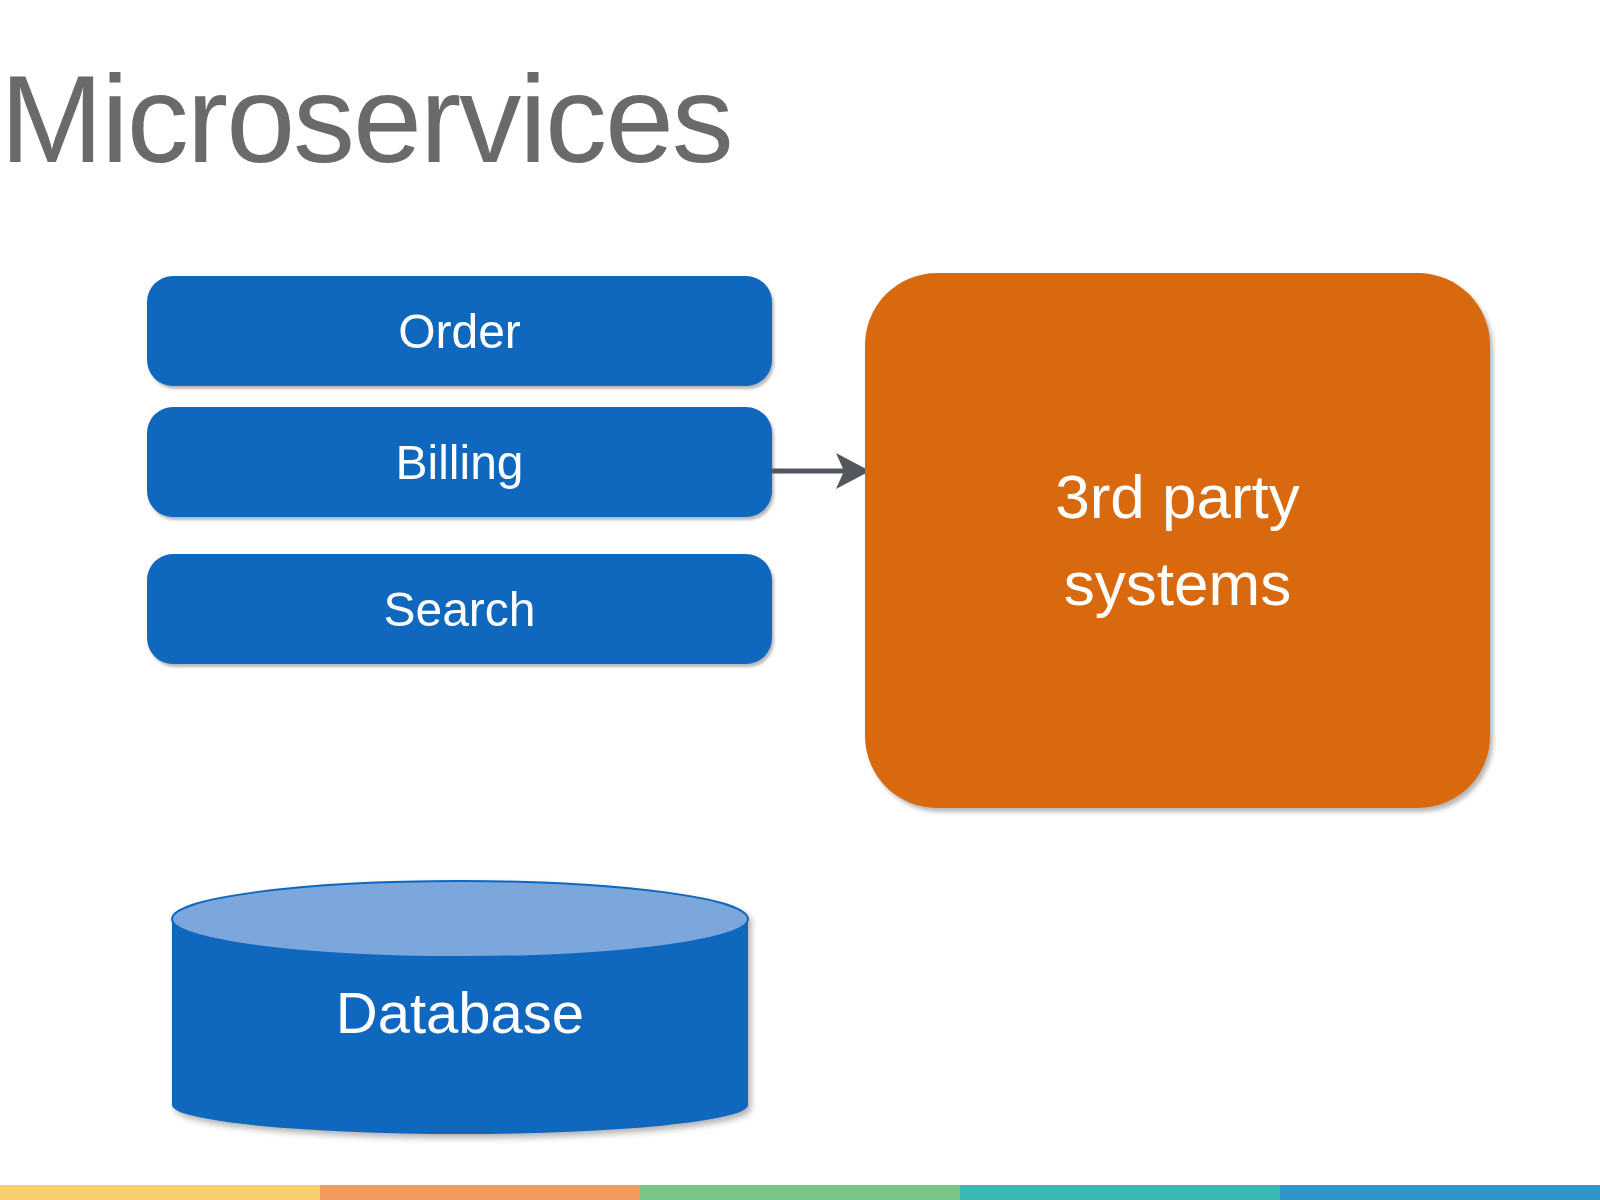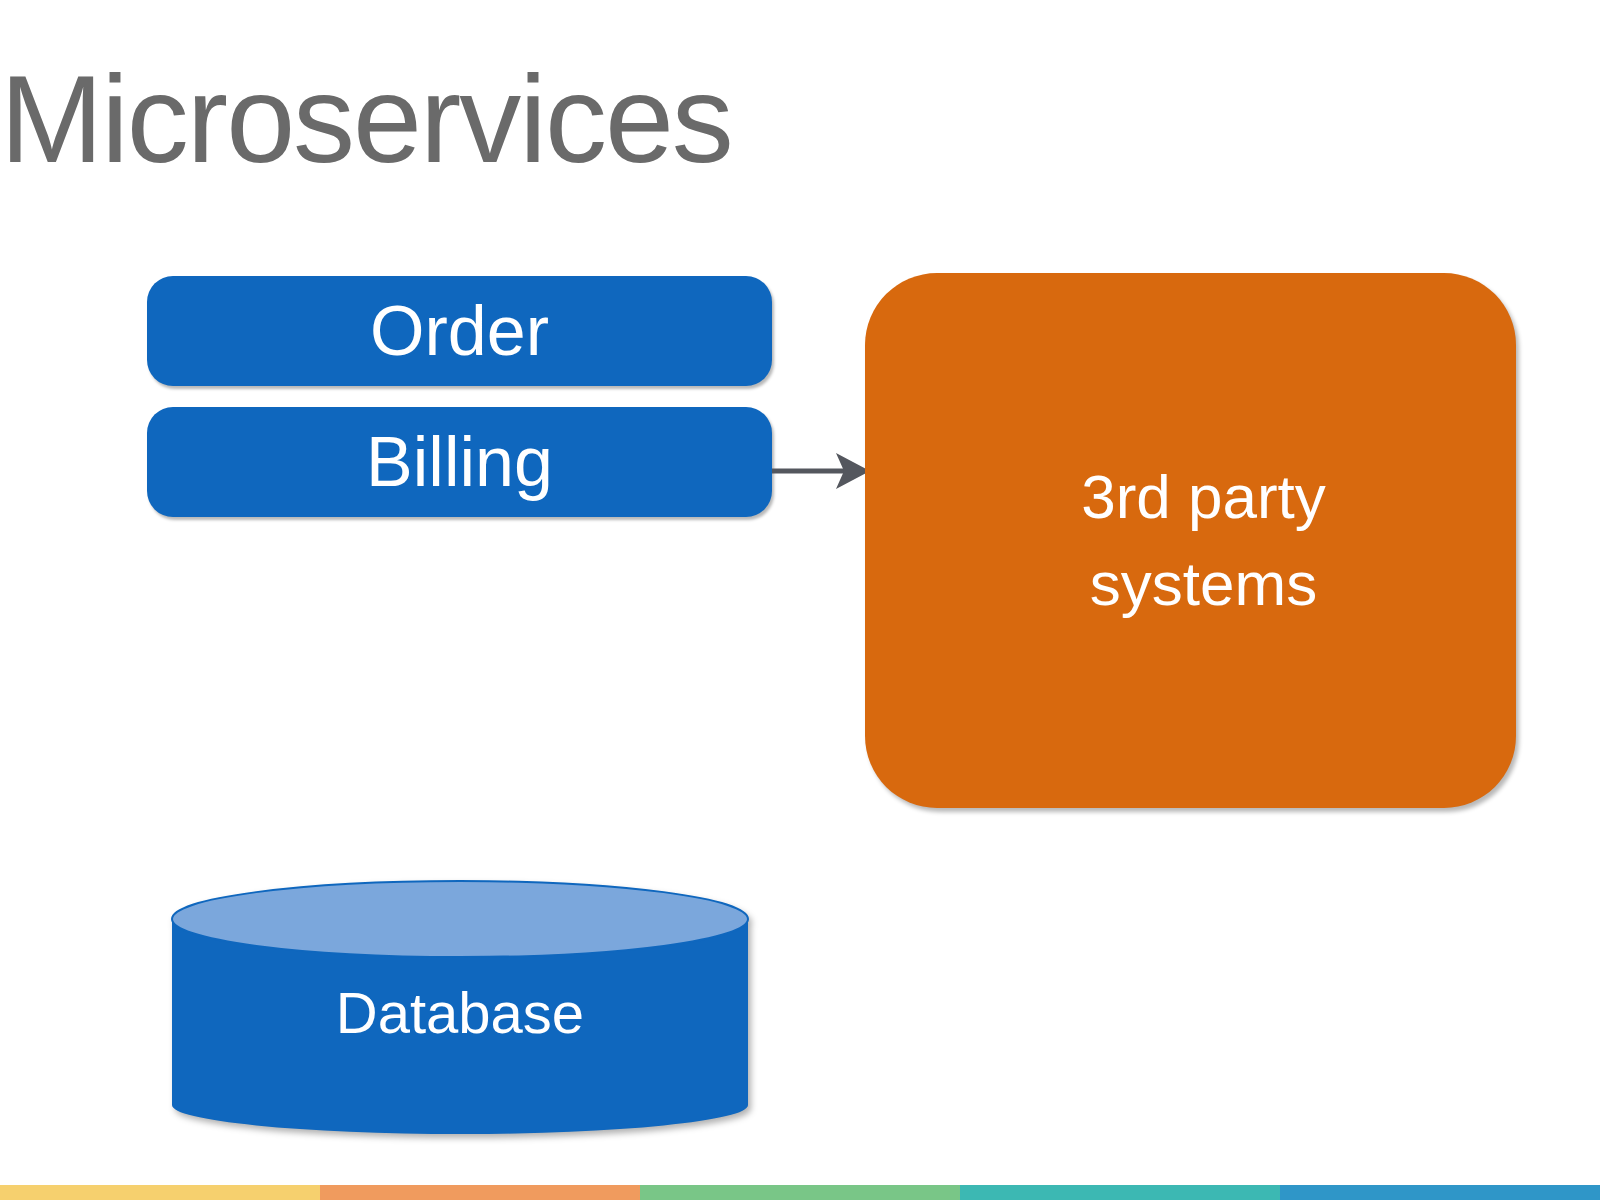--- a/index.html
+++ b/index.html
@@ -30,40 +30,39 @@
     height: 110px;
     background: var(--service-fill, #0F67BE);
     border-radius: 26px;
     display: flex;
     align-items: center;
     justify-content: center;
     box-shadow: 2px 3px 3px rgba(0,0,0,0.28);
   }
   .service-box .label {
     color: var(--service-text, #FFFFFF);
-    font-size: 70px;
+    font-size: 48px;
     white-space: nowrap;
   }
   .pos-0 { top: 276px; }
   .pos-1 { top: 407px; }
   .pos-2 { top: 554px; }
   .pos-3 { top: 693px; }
   .third-party {
     position: absolute;
     left: 865px;
     top: 273px;
     width: 625px;
     height: 535px;
     background: var(--third-party-fill, #D8690E);
     border-radius: 72px;
     display: flex;
     align-items: center;
     justify-content: center;
     box-shadow: 3px 4px 4px rgba(0,0,0,0.28);
-    padding-left: 26px;
   }
   .third-party .label {
     width: 340px;
     text-align: center;
     color: var(--third-party-text, #FFFFFF);
     font-size: 62px;
     line-height: 1.4;
   }
   .arrow-svg {
     position: absolute;
@@ -110,20 +109,23 @@
   <div class="title">Microservices</div>
 
   <div class="service-box pos-0">
     <span class="label">Order</span>
   </div>
 
   <div class="service-box pos-1">
     <span class="label">Billing</span>
   </div>
 
+  <div class="service-box pos-2">
+    <span class="label">Search</span>
+  </div>
 
 
   <svg class="arrow-svg" width="104" height="60" viewBox="0 0 104 60" aria-hidden="true">
     <line class="arrow-line" x1="2" y1="30" x2="76" y2="30"></line>
     <path class="arrow-head" d="M 66,12 L 100,30 L 66,48 L 74,30 Z"></path>
   </svg>
 
   <div class="third-party">
     <span class="label">3rd party systems</span>
   </div>

